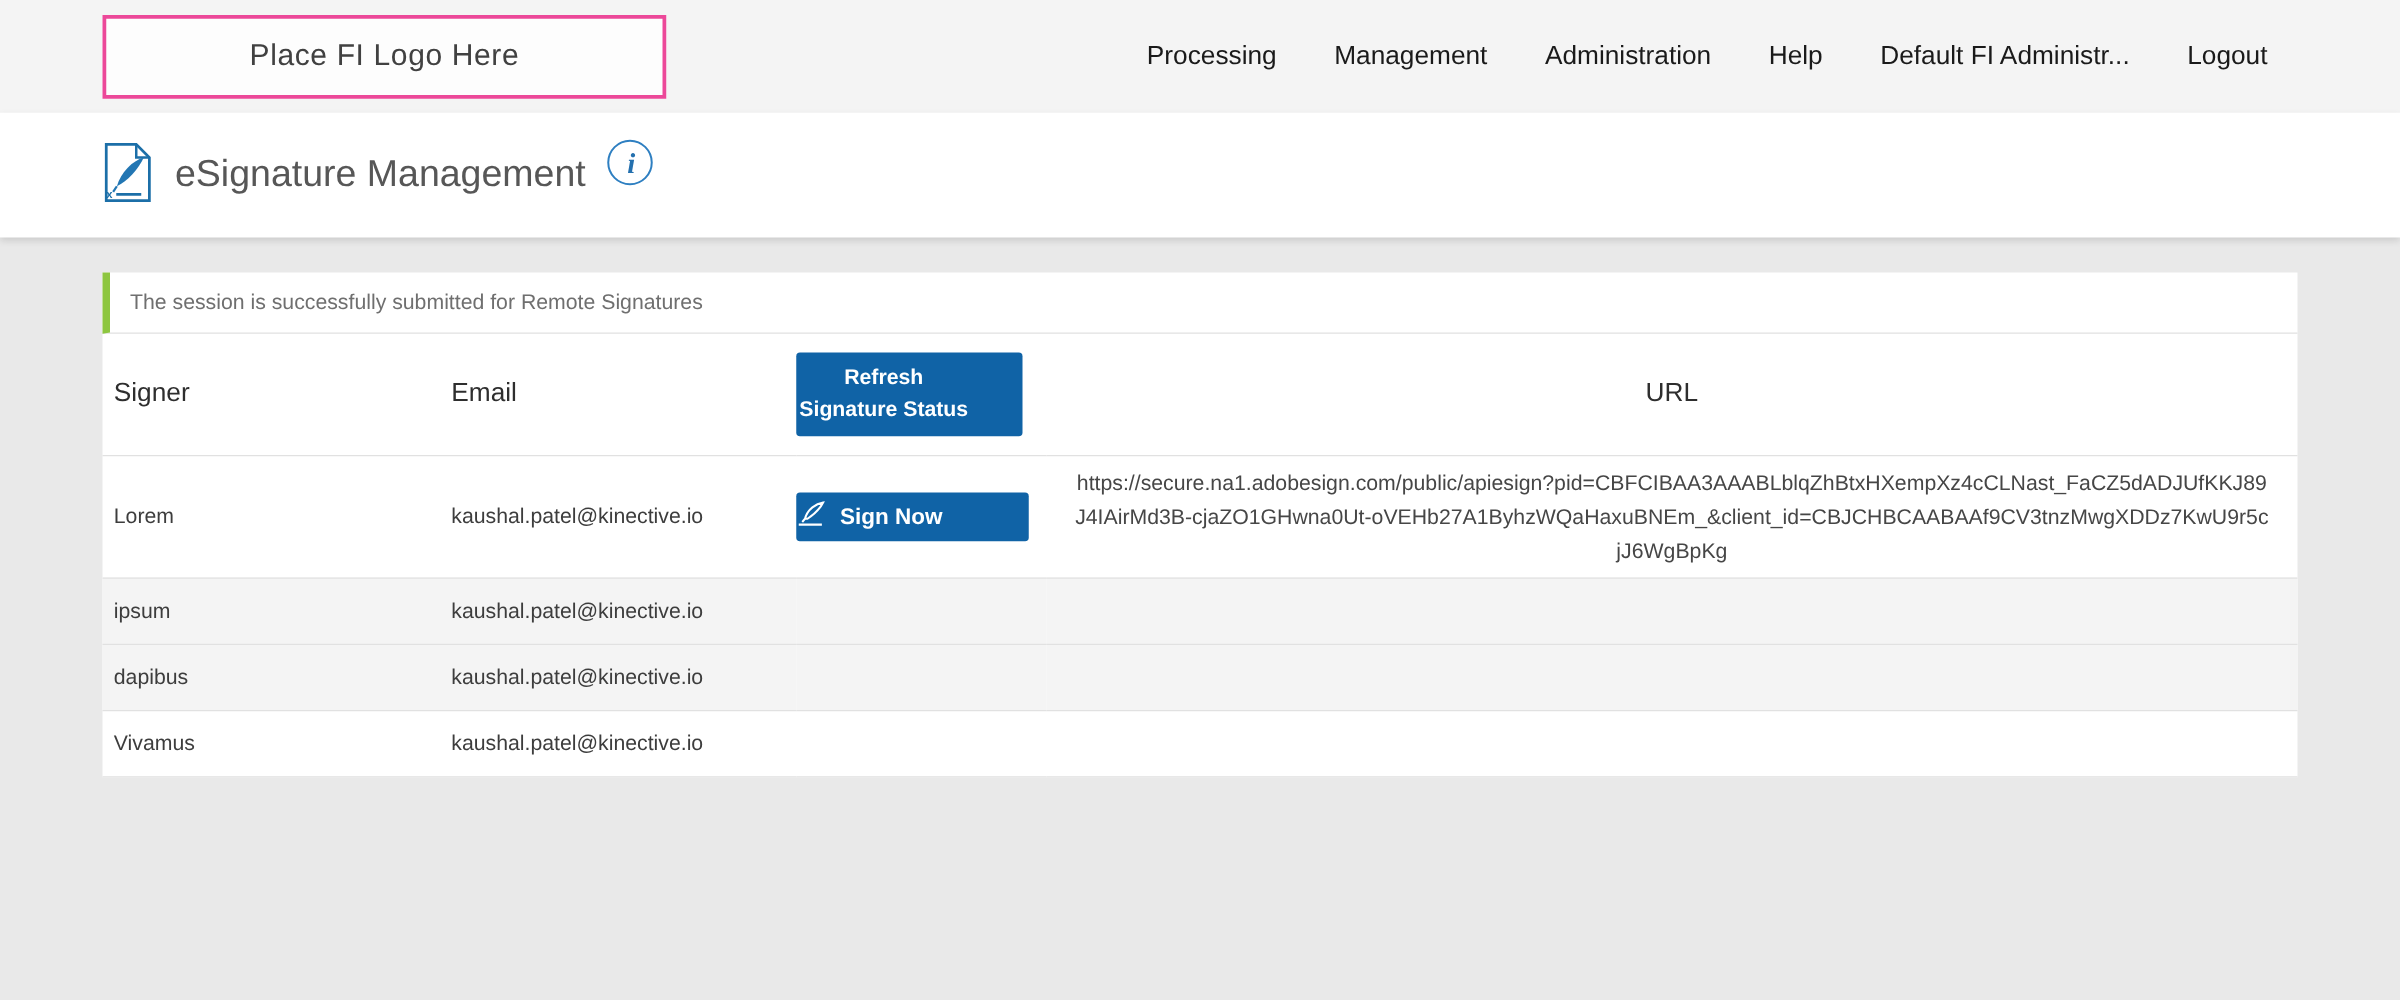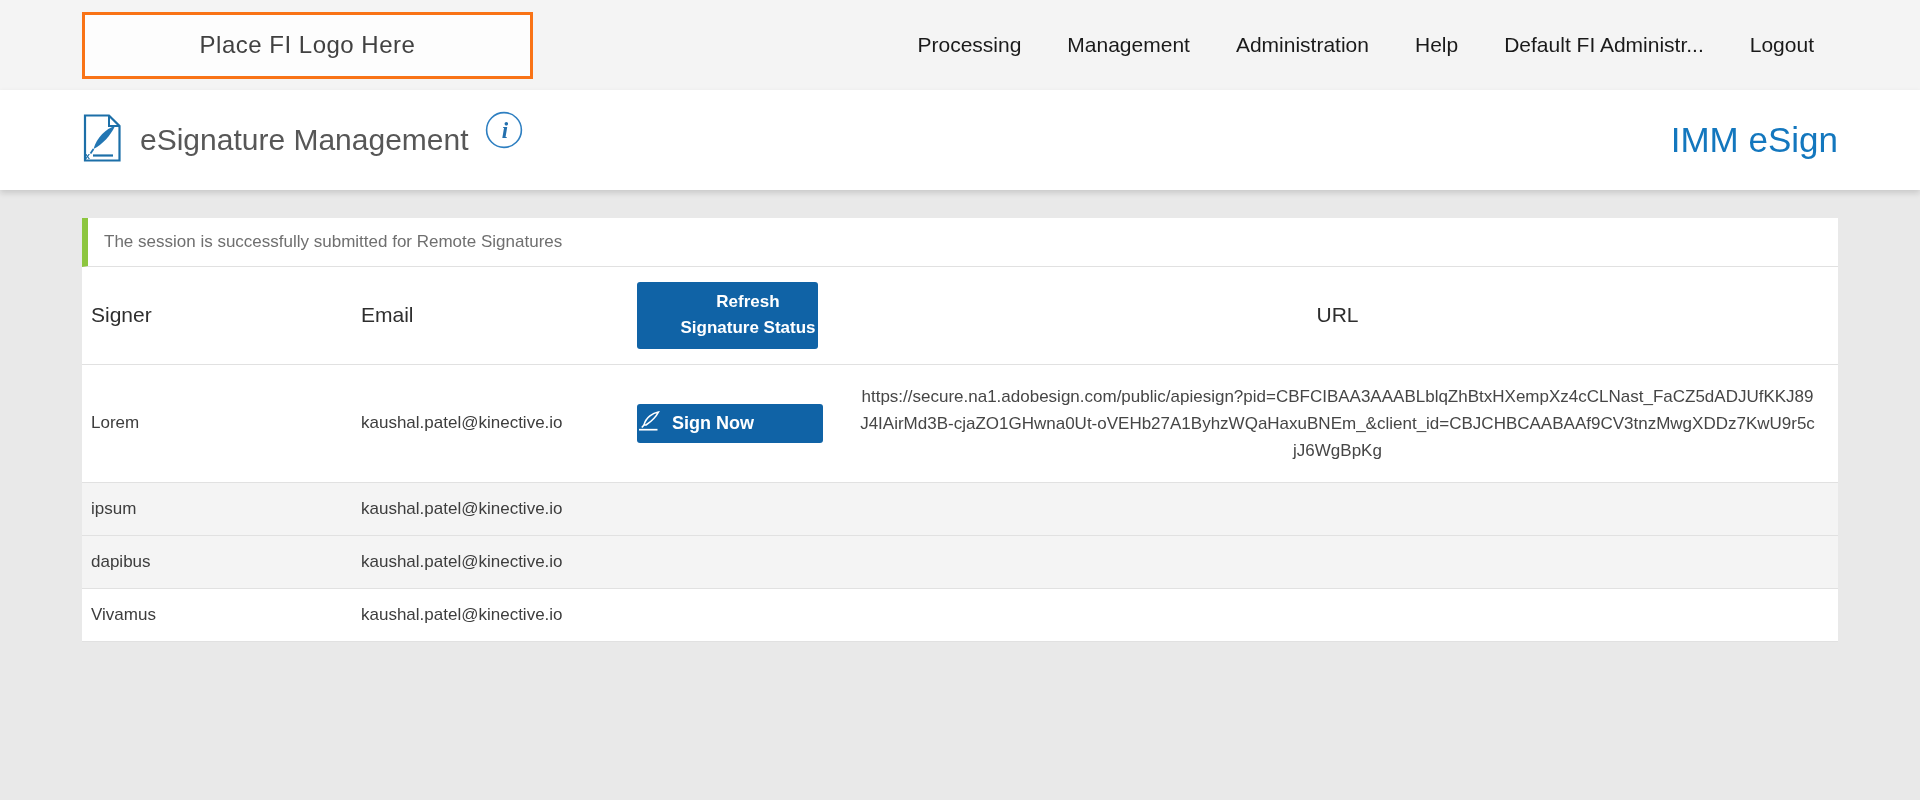--- a/index.html
+++ b/index.html
@@ -17,21 +17,21 @@
     background: #f4f4f4;
     display: flex;
     align-items: center;
     justify-content: space-between;
     padding: 0 106px 0 82px;
   }
   .logo-box {
     width: 451px;
     height: 67px;
     background: #fdfdfd;
-    border: 3px solid #f97316;
+    border: 3px solid #ec4899;
     display: flex;
     align-items: center;
     justify-content: center;
     font-size: 24px;
     color: #414141;
     letter-spacing: .5px;
   }
   .main-nav {
     display: flex;
     align-items: flex-end;
@@ -115,21 +115,21 @@
     border: none;
     border-radius: 3px;
     cursor: pointer;
     font-family: "Liberation Sans", sans-serif;
   }
   .refresh-btn {
     width: 181px;
     min-height: 67px;
     display: flex;
     align-items: center;
-    justify-content: flex-end;
+    justify-content: flex-start;
     padding: 6px 0;
   }
   .refresh-btn span {
     display: block;
     width: 140px;
     font-size: 17px;
     font-weight: bold;
     line-height: 1.55;
     text-align: center;
   }
@@ -150,21 +150,21 @@
   tr.data-row.alt { background: #f4f4f4; }
   td.signer-cell, td.email-cell {
     font-size: 17px;
     color: #3d3d3d;
   }
   td.url-cell {
     font-size: 17px;
     color: #464646;
     line-height: 27px;
     word-break: break-all;
-    padding: 18px 22px;
+    padding: 8px 22px;
   }
 </style>
 </head>
 <body>
 
 <header class="top-header">
   <div class="logo-box">
     <span>Place FI Logo Here</span>
   </div>
   <nav class="main-nav">
@@ -190,21 +190,20 @@
       </svg>
     </span>
     <h1 class="page-title">eSignature Management</h1>
     <span class="info-icon">
       <svg width="38" height="38" viewBox="0 0 38 38">
         <circle cx="19" cy="19" r="17.4" fill="#ffffff" stroke="#2e7fc1" stroke-width="1.6"></circle>
         <text x="20" y="27" text-anchor="middle" font-family="Liberation Serif, serif" font-style="italic" font-weight="bold" font-size="23" fill="#2470ae">i</text>
       </svg>
     </span>
   </div>
-  <div class="brand">IMM eSign</div>
 </section>
 
 <main class="content">
   <div class="panel">
 
     <div class="message-bar">
       <span>The session is successfully submitted for Remote Signatures</span>
     </div>
 
     <table class="signers-table">

